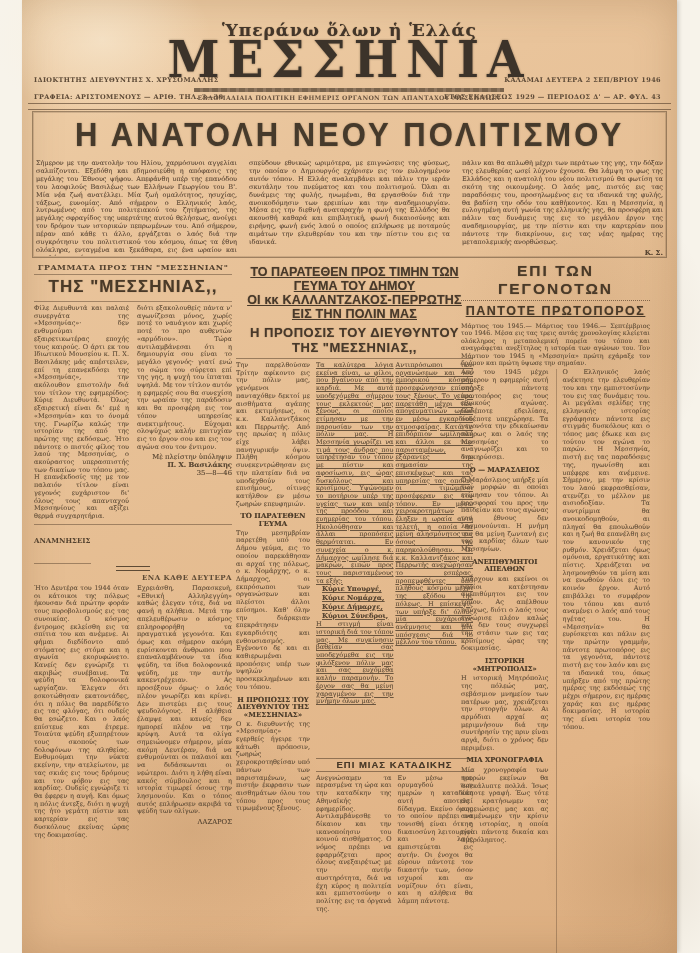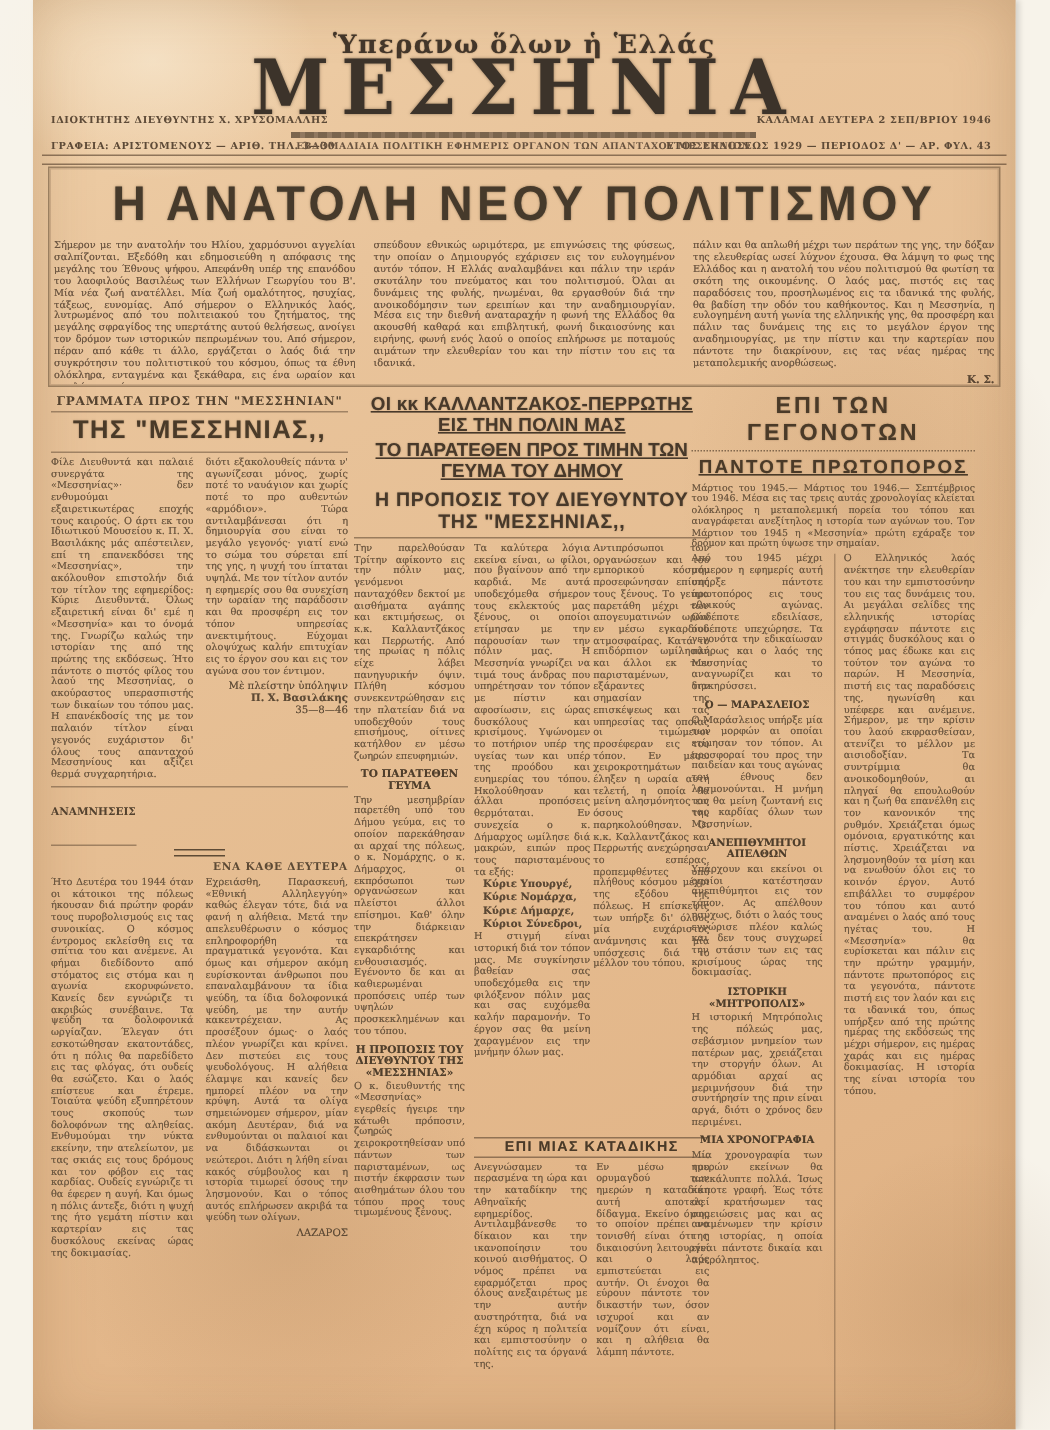--- a/index.html
+++ b/index.html
@@ -65,21 +65,21 @@
 
   .visit-h{font-family:"Liberation Sans",sans-serif;font-weight:bold;text-align:center;
        color:#48392a;text-shadow:0 0 1px rgba(72,57,42,.5);}
   .visit-h1{font-size:12.5px;letter-spacing:.2px;text-decoration:underline;}
   .visit-h2{font-size:12.5px;margin-top:3px;text-decoration:underline;}
   .visit-h3{font-size:13px;margin-top:4px;letter-spacing:.5px;}
   .visit-rule{border:none;border-top:1px solid rgba(90,68,48,.55);margin:3px 0;}
   .visit-body{display:flex;gap:6px;height:594px;overflow:hidden;}
   .visit-c1{width:74px;flex:none;}
   .visit-right{width:157px;flex:none;display:flex;flex-direction:column;}
-  .visit-right-top{display:flex;gap:2px;height:392px;overflow:hidden;}
+  .visit-right-top{display:flex;gap:2px;height:392px;overflow:hidden;text-decoration:underline;}
   .inline-subhead{font-size:7px;font-weight:bold;text-align:center;color:#4f3e2b;margin:4px 0 2px 0;}
   .salut{font-size:6.8px;font-weight:bold;color:#5a4733;margin:1px 0 1px 6px;}
 
   .verdict{border-top:1px solid rgba(90,68,48,.6);margin-top:4px;padding-top:2px;flex:1;display:flex;flex-direction:column;overflow:hidden;}
   .verdict-title{font-family:"Liberation Sans",sans-serif;font-size:9.5px;font-weight:bold;text-align:center;
        color:#4a3a28;letter-spacing:1px;border-bottom:1px solid rgba(90,68,48,.6);padding-bottom:2px;margin-bottom:3px;}
   .verdict-cols{display:flex;gap:6px;flex:1;overflow:hidden;}
 
   .ev-h1{font-size:15.5px;letter-spacing:2px;border-bottom:1px dotted rgba(90,68,48,.7);padding-bottom:2px;}
   .ev-h2{font-size:12.5px;letter-spacing:1.5px;margin-top:3px;text-decoration:underline;}
@@ -153,22 +153,22 @@
           <div class="subcol">
             <span>Εχρειάσθη, Παρασκευή, «Εθνική Αλληλεγγύη» καθώς έλεγαν τότε, διά να φανή η αλήθεια. Μετά την απελευθέρωσιν ο κόσμος επληροφορήθη τα πραγματικά γεγονότα. Και όμως και σήμερον ακόμη ευρίσκονται άνθρωποι που επαναλαμβάνουν τα ίδια ψεύδη, τα ίδια δολοφονικά ψεύδη, με την αυτήν κακεντρέχειαν. Ας προσέξουν όμως· ο λαός πλέον γνωρίζει και κρίνει. Δεν πιστεύει εις τους ψευδολόγους. Η αλήθεια έλαμψε και κανείς δεν ημπορεί πλέον να την κρύψη. Αυτά τα ολίγα σημειώνομεν σήμερον, μίαν ακόμη Δευτέραν, διά να ενθυμούνται οι παλαιοί και να διδάσκωνται οι νεώτεροι. Διότι η λήθη είναι κακός σύμβουλος και η ιστορία τιμωρεί όσους την λησμονούν. Και ο τόπος αυτός επλήρωσεν ακριβά τα ψεύδη των ολίγων.</span>
             <div class="sig-block name">ΛΑΖΑΡΟΣ</div>
           </div>
         </div>
       </div>
     </div>
 
     <div class="colM">
       <div>
+        <div class="visit-h visit-h2">ΤΟ ΠΑΡΑΤΕΘΕΝ ΠΡΟΣ ΤΙΜΗΝ ΤΩΝ ΓΕΥΜΑ ΤΟΥ ΔΗΜΟΥ</div>
         <div class="visit-h visit-h1">ΟΙ κκ ΚΑΛΛΑΝΤΖΑΚΟΣ-ΠΕΡΡΩΤΗΣ ΕΙΣ ΤΗΝ ΠΟΛΙΝ ΜΑΣ</div>
-        <div class="visit-h visit-h2">ΤΟ ΠΑΡΑΤΕΘΕΝ ΠΡΟΣ ΤΙΜΗΝ ΤΩΝ ΓΕΥΜΑ ΤΟΥ ΔΗΜΟΥ</div>
         <div class="visit-h visit-h3 q">Η ΠΡΟΠΟΣΙΣ ΤΟΥ ΔΙΕΥΘΥΝΤΟΥ ΤΗΣ "ΜΕΣΣΗΝΙΑΣ,,</div>
         <hr class="visit-rule">
         <div class="visit-body bodytxt">
           <div class="visit-c1" style="text-align:justify;">
             <span>Την παρελθούσαν Τρίτην αφίκοντο εις την πόλιν μας, γενόμενοι πανταχόθεν δεκτοί με αισθήματα αγάπης και εκτιμήσεως, οι κ.κ. Καλλαντζάκος και Περρωτής. Από της πρωίας η πόλις είχε λάβει πανηγυρικήν όψιν. Πλήθη κόσμου συνεκεντρώθησαν εις την πλατείαν διά να υποδεχθούν τους επισήμους, οίτινες κατήλθον εν μέσω ζωηρών επευφημιών.</span>
             <div class="inline-subhead">ΤΟ ΠΑΡΑΤΕΘΕΝ ΓΕΥΜΑ</div>
             <span>Την μεσημβρίαν παρετέθη υπό του Δήμου γεύμα, εις το οποίον παρεκάθησαν αι αρχαί της πόλεως, ο κ. Νομάρχης, ο κ. Δήμαρχος, οι εκπρόσωποι των οργανώσεων και πλείστοι άλλοι επίσημοι. Καθ' όλην την διάρκειαν επεκράτησεν εγκαρδιότης και ενθουσιασμός. Εγένοντο δε και αι καθιερωμέναι προπόσεις υπέρ των υψηλών προσκεκλημένων και του τόπου.</span>
             <div class="inline-subhead">Η ΠΡΟΠΟΣΙΣ ΤΟΥ ΔΙΕΥΘΥΝΤΟΥ ΤΗΣ «ΜΕΣΣΗΝΙΑΣ»</div>
             <span>Ο κ. διευθυντής της «Μεσσηνίας» εγερθείς ήγειρε την κάτωθι πρόποσιν, ζωηρώς χειροκροτηθείσαν υπό πάντων των παρισταμένων, ως πιστήν έκφρασιν των αισθημάτων όλου του τόπου προς τους τιμωμένους ξένους.</span>
           </div>

